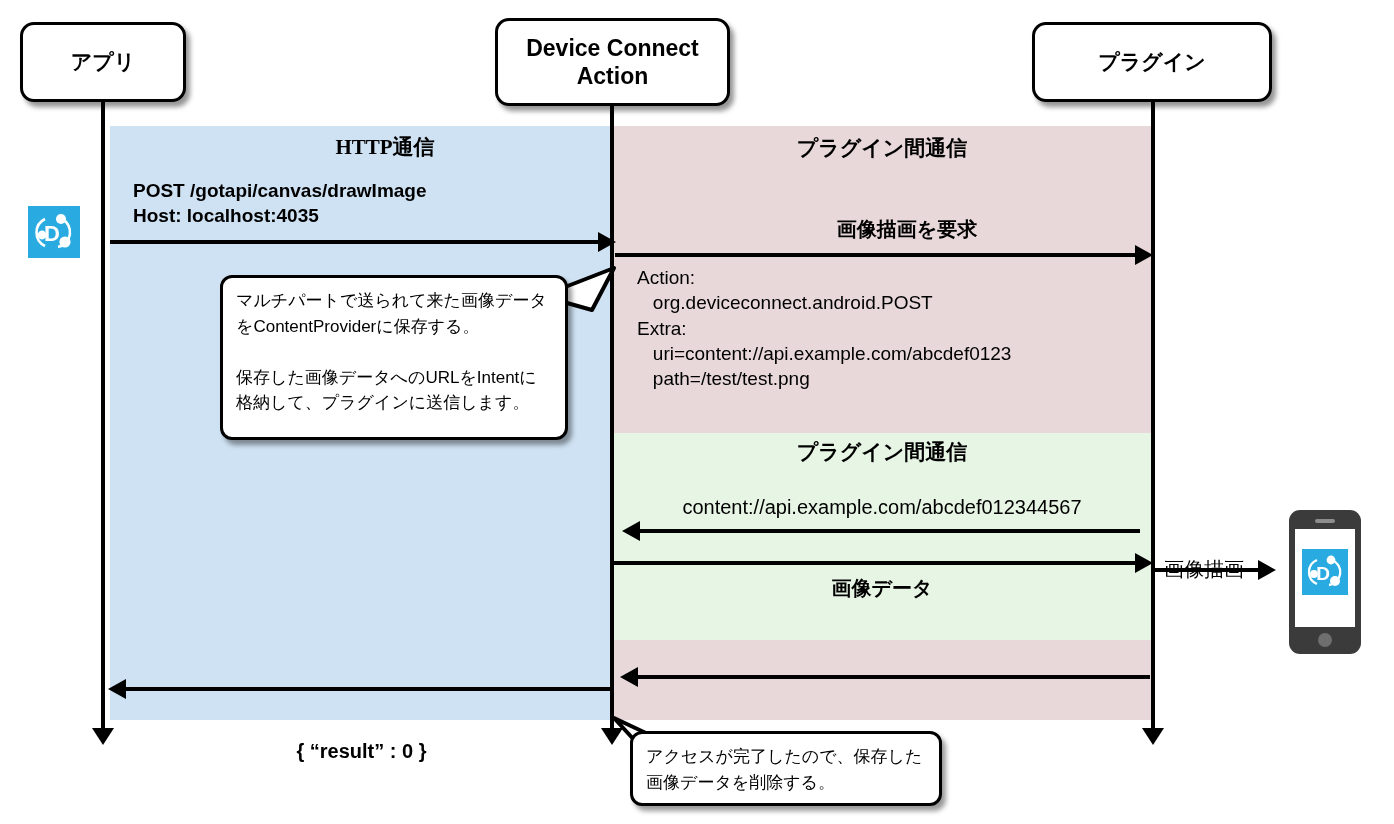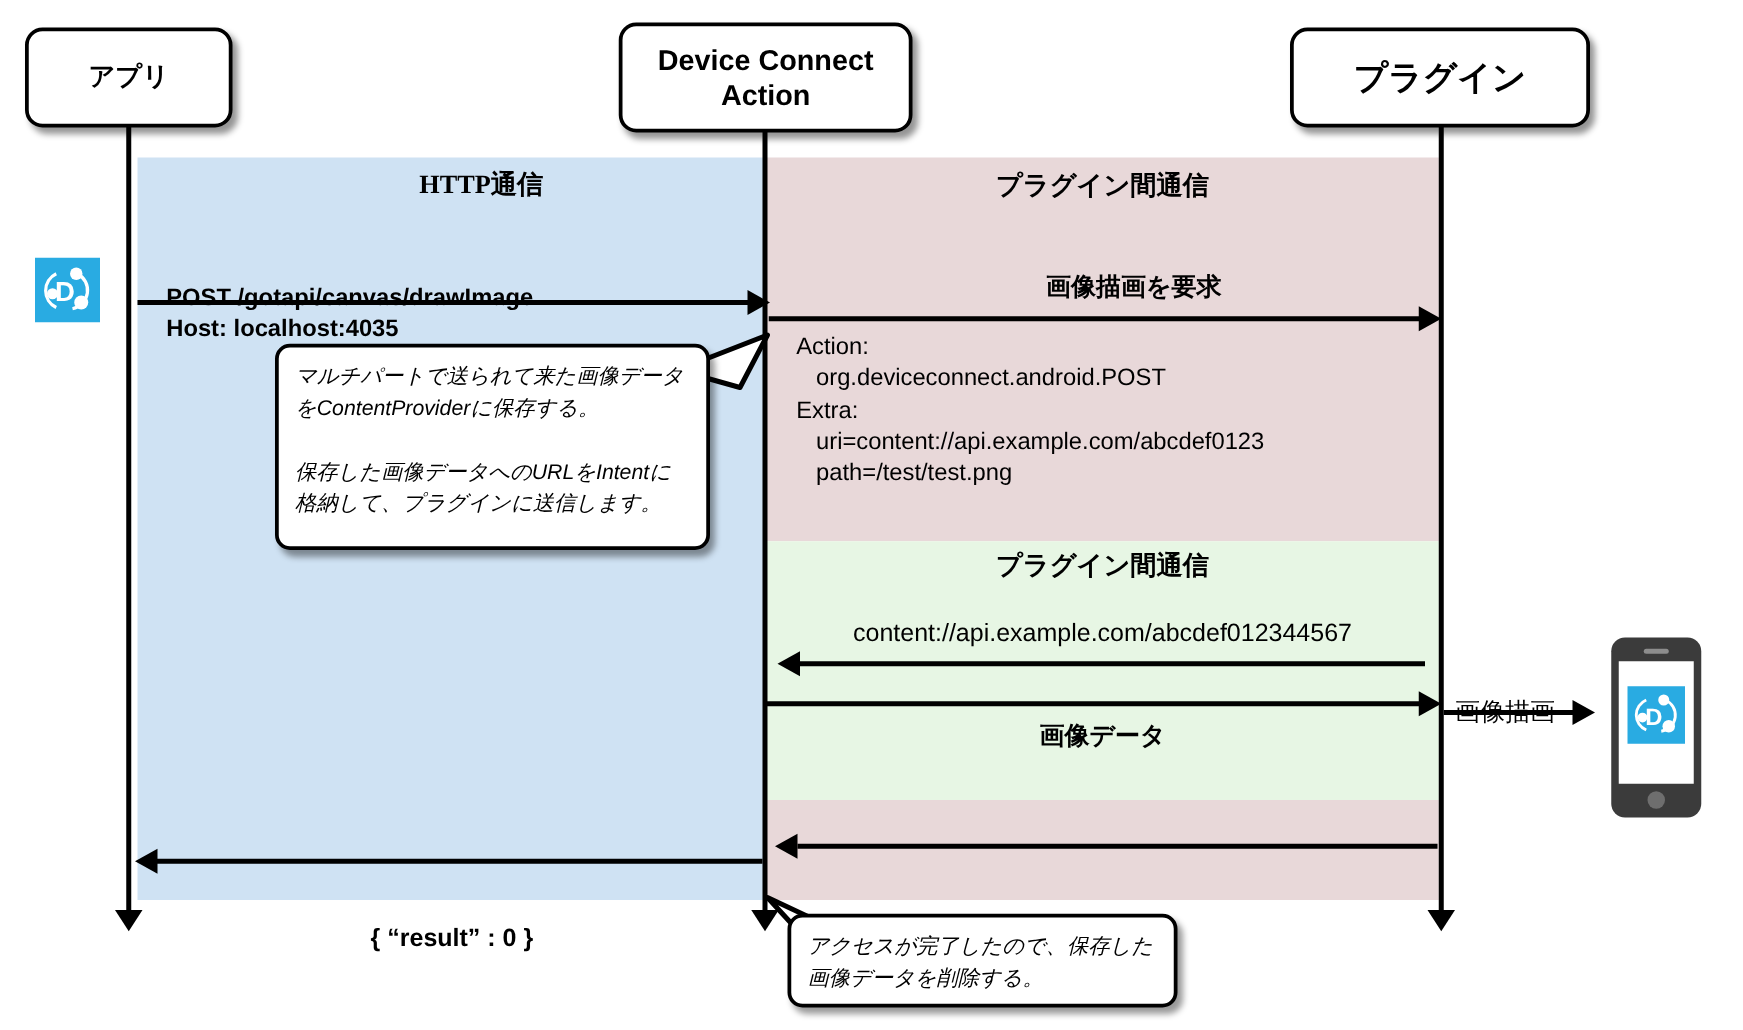--- a/index.html
+++ b/index.html
@@ -14,21 +14,21 @@
   .actor{
     position:absolute;box-sizing:border-box;
     border:3px solid #000;border-radius:14px;background:#fff;
     display:flex;align-items:center;justify-content:center;text-align:center;
     font-weight:bold;line-height:1.22;
     box-shadow:4px 5px 5px rgba(0,0,0,.42);
     z-index:6;
   }
   #actor-app{left:20px;top:22px;width:166px;height:80px;font-size:21px;}
   #actor-dcm{left:495px;top:18px;width:235px;height:88px;font-size:23px;}
-  #actor-plugin{left:1032px;top:22px;width:240px;height:80px;font-size:27px;}
+  #actor-plugin{left:1032px;top:22px;width:240px;height:80px;font-size:21px;}
 
   
   .lifeline{position:absolute;width:4px;background:#000;z-index:5;}
   #lifeline-app{left:101px;top:101px;height:637px;}
   #lifeline-dcm{left:610px;top:105px;height:633px;}
   #lifeline-plugin{left:1151px;top:101px;height:637px;}
   .lifeline-head{position:absolute;width:0;height:0;z-index:5;
     border-left:11px solid transparent;border-right:11px solid transparent;
     border-top:17px solid #000;}
   #lifeline-end-app{left:92px;top:728px;}
@@ -42,21 +42,21 @@
   #band-ipc-2{left:613px;top:433px;width:538px;height:207px;background:#e7f6e4;}
   #band-ipc-3{left:613px;top:640px;width:538px;height:80px;background:#e8d8d9;}
 
   
   .band-title{position:absolute;z-index:3;font-weight:bold;font-size:21px;text-align:center;}
   #title-http{left:110px;top:133px;width:550px;font-family:Liberation Serif, serif;}
   #title-ipc-1{left:613px;top:134px;width:538px;}
   #title-ipc-2{left:613px;top:438px;width:538px;}
 
   .blk{position:absolute;z-index:3;font-size:19px;line-height:1.33;white-space:pre;}
-  #http-request{left:133px;top:178px;font-weight:bold;margin-top:48px;}
+  #http-request{left:133px;top:178px;font-weight:bold;}
   #intent-detail{left:637px;top:265px;}
 
   .msg-label{position:absolute;z-index:3;font-size:20px;text-align:center;}
   #label-req-draw{left:638px;top:216px;width:538px;font-weight:bold;}
   #label-content-uri{left:622px;top:496px;width:520px;}
   #label-image-data{left:613px;top:575px;width:538px;font-weight:bold;}
   #label-result{left:110px;top:701px;width:503px;font-weight:bold;font-size:20px;margin-top:39px;}
   #label-draw-img{left:1164px;top:556px;width:100px;font-size:20px;text-align:left;}
 
   
@@ -80,21 +80,21 @@
   #arrow6-head{left:620px;top:667px;}
   #arrow7-line{left:118px;top:687px;width:492px;}
   #arrow7-head{left:108px;top:679px;}
 
   
   .note{
     position:absolute;box-sizing:border-box;background:#fff;
     border:3px solid #000;border-radius:12px;
     box-shadow:4px 5px 5px rgba(0,0,0,.4);
     font-size:17px;line-height:1.5;white-space:pre-line;
-    padding:10px 13px;z-index:7;font-style:italic;
+    padding:10px 13px;z-index:7;
   }
   #note-save{left:220px;top:275px;width:348px;height:165px;}
   #note-delete{left:630px;top:731px;width:312px;height:75px;}
   .note-tail{position:absolute;z-index:6;}
   .note-tail svg{display:block;overflow:visible;}
 
   
   #app-icon{position:absolute;left:28px;top:206px;width:52px;height:52px;z-index:6;}
   
   #phone-device{position:absolute;left:1288px;top:509px;width:74px;height:146px;z-index:6;}

